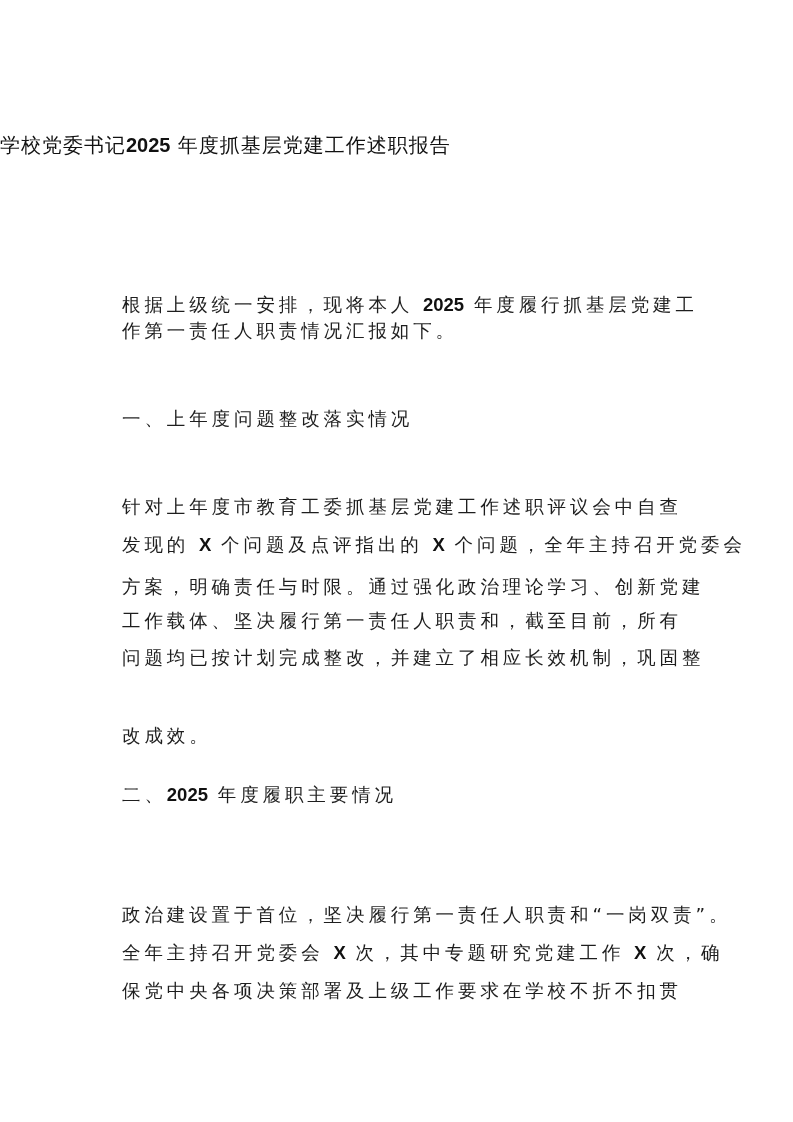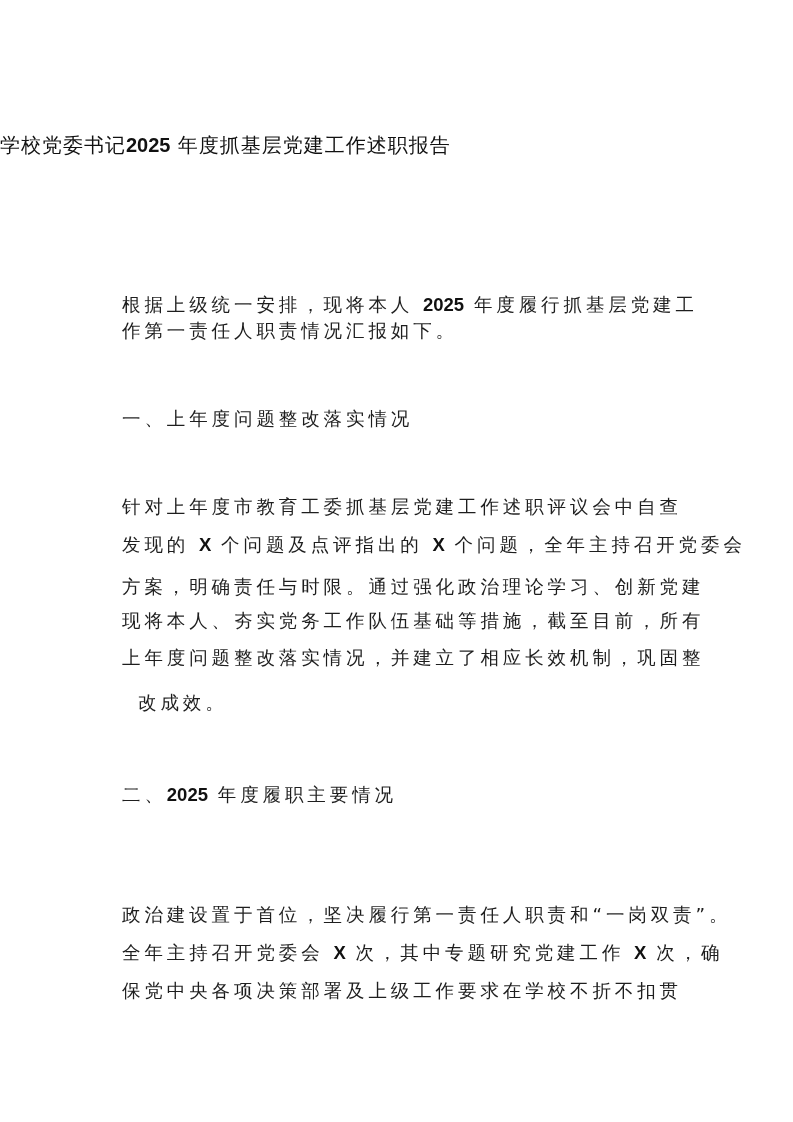--- a/index.html
+++ b/index.html
@@ -62,23 +62,23 @@
   <div class="title"><span>学校党委书记</span><span class="num">2025</span><span> 年度抓基层党建工作述职报告</span></div>
 
   <div class="line" style="top:292px;"><span>根据上级统一安排，现将本人 </span><span class="num">2025</span><span> 年度履行抓基层党建工</span></div>
   <div class="line" style="top:318px;"><span>作第一责任人职责情况汇报如下。</span></div>
 
   <div class="line" style="top:494px;"><span>针对上年度市教育工委抓基层党建工作述职评议会中自查</span></div>
 
   <div class="line" style="top:406px;"><span>一、上年度问题整改落实情况</span></div>
   <div class="line" style="top:532px;"><span>发现的 </span><span class="num">X</span><span> 个问题及点评指出的 </span><span class="num">X</span><span> 个问题，全年主持召开党委会</span></div>
   <div class="line" style="top:550px;margin-top:24px;"><span>方案，明确责任与时限。通过强化政治理论学习、创新党建</span></div>
-  <div class="line" style="top:608px;"><span>现将本人、夯实党务工作队伍基础等措施，截至目前，所有</span></div>
-  <div class="line" style="top:645px;"><span>上年度问题整改落实情况，并建立了相应长效机制，巩固整</span></div>
-  <div class="line" style="top:690px;margin-left:16px;"><span>改成效。</span></div>
+  <div class="line" style="top:608px;"><span>工作载体、坚决履行第一责任人职责和，截至目前，所有</span></div>
+  <div class="line" style="top:645px;"><span>问题均已按计划完成整改，并建立了相应长效机制，巩固整</span></div>
+  <div class="line" style="top:723px;"><span>改成效。</span></div>
 
   <div class="line" style="top:782px;"><span>二、</span><span class="num">2025</span><span> 年度履职主要情况</span></div>
 
   <div class="line" style="top:940px;"><span>全年主持召开党委会 </span><span class="num">X</span><span> 次，其中专题研究党建工作 </span><span class="num">X</span><span> 次，确</span></div>
   <div class="line" style="top:902px;"><span>政治建设置于首位，坚决履行第一责任人职责和“一岗双责”。</span></div>
   <div class="line" style="top:978px;"><span>保党中央各项决策部署及上级工作要求在学校不折不扣贯</span></div>
 
 </div>
 
 </body></html>

